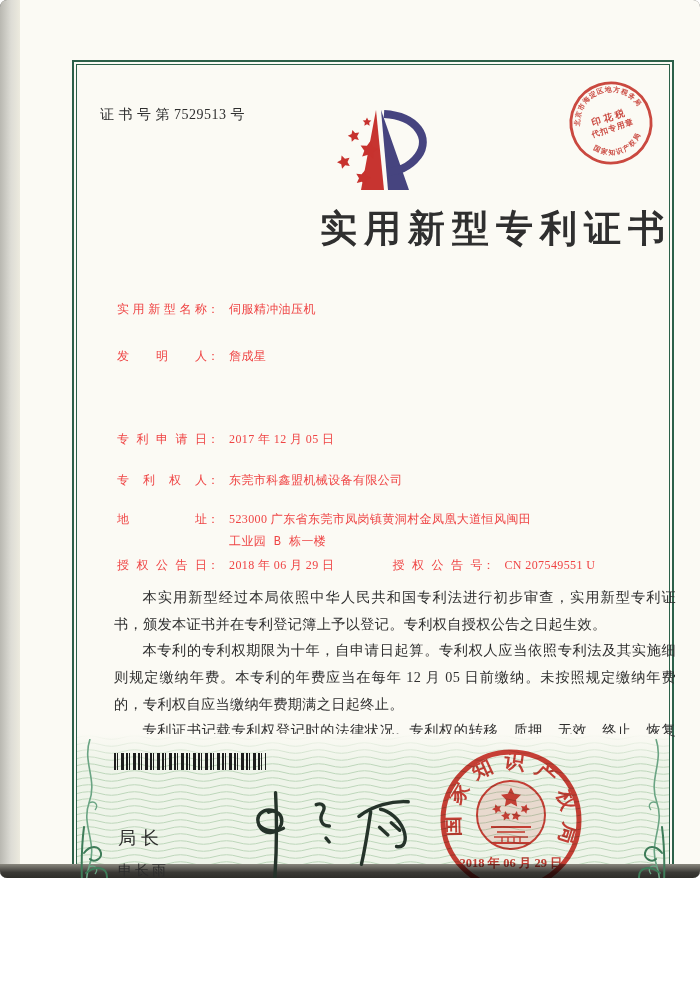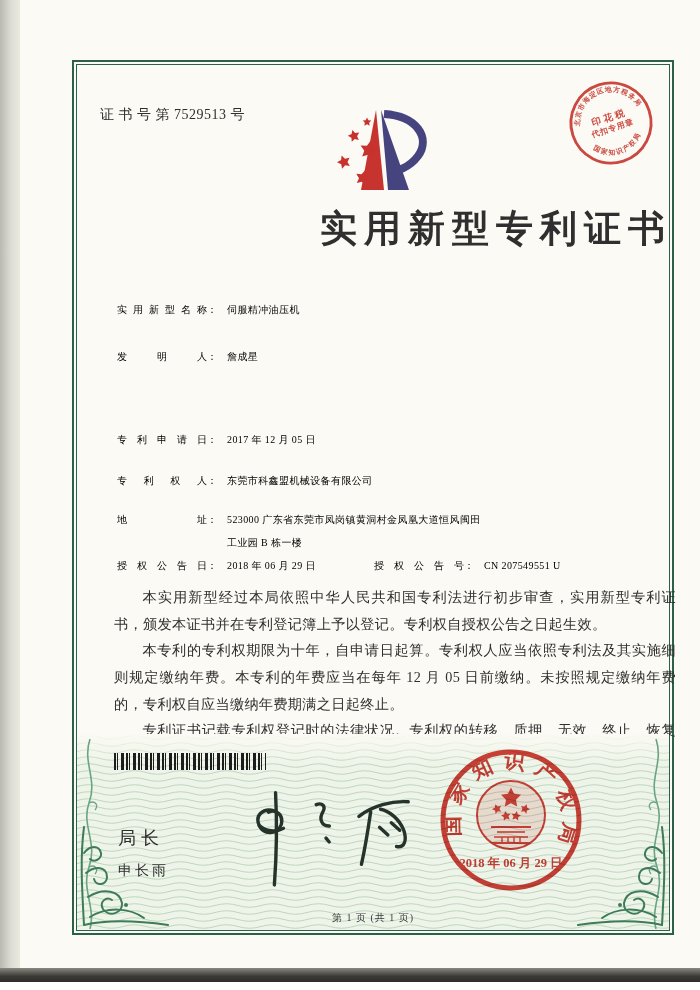--- a/index.html
+++ b/index.html
@@ -1,37 +1,37 @@
 <!DOCTYPE html>
 <html><head>
 <meta charset="utf-8">
 <style>
   html,body{margin:0;padding:0;}
   body{width:700px;height:990px;font-family:"Liberation Serif","DejaVu Serif",serif;}
-  .photo{position:relative;width:700px;height:982px;background:#4b4a45;overflow:hidden;}
+  .photo{position:relative;width:700px;height:878px;background:#4b4a45;overflow:hidden;border-radius:7px;}
   .paper{position:absolute;left:20px;top:0;width:680px;height:976px;background:#fbfaf4;}
   .paper-edge{position:absolute;left:0;top:0;width:20px;height:976px;
     background:linear-gradient(90deg,#b9b8b1,#dddcd5 55%,#eceade);}
   .bottom-dark{position:absolute;left:0;right:0;bottom:0;height:14px;
     background:linear-gradient(180deg,#8a887f,#3a3935 60%,#2e2d29);}
   
   .frame{position:absolute;left:52px;top:60px;width:598px;height:871px;
     border:2.5px solid #2c6049;}
   .frame::before{content:"";position:absolute;inset:2px;border:1px solid #2c6049;pointer-events:none;}
   
   .cert-no{position:absolute;left:26px;top:44px;font-size:14px;color:#2e2e2e;letter-spacing:.5px;}
   .logo{position:absolute;left:243px;top:38px;width:120px;height:102px;}
   .title{position:absolute;left:0;top:142px;width:100%;text-align:right;
     font-size:37px;font-weight:600;color:#2f2f2f;letter-spacing:7px;}
   
-  .field-row{position:absolute;left:43px;font-size:10px;color:#000000;line-height:23px;white-space:nowrap;}
+  .field-row{position:absolute;left:43px;font-size:12px;color:#ef4444;line-height:23px;white-space:nowrap;}
   .field-row .lab{display:inline-block;width:90px;text-align:justify;text-align-last:justify;vertical-align:top;}
   .field-row .colon{display:inline-block;vertical-align:top;}
   .field-row .val{display:inline-block;margin-left:10px;letter-spacing:.4px;vertical-align:top;}
-  .val2{display:block;}
+  .val2{display:block;font-family:Liberation Mono, monospace;}
   .row1{top:236px}.row2{top:283px}.row3{top:325px}.row4{top:366px}.row5{top:407px}
   .row6{top:446px;white-space:normal;}
   .row7{top:492px}
   .pair2{margin-left:58px;}
   
   .body-text{position:absolute;left:40px;top:522px;width:562px;font-size:14.2px;color:#2f2f2f;
     line-height:1.88;text-align:justify;letter-spacing:.3px;}
   .body-text p{margin:0;text-indent:2em;}
   
   .green-zone{position:absolute;left:3px;right:3px;bottom:3px;height:196px;background:#eef4e9;}

